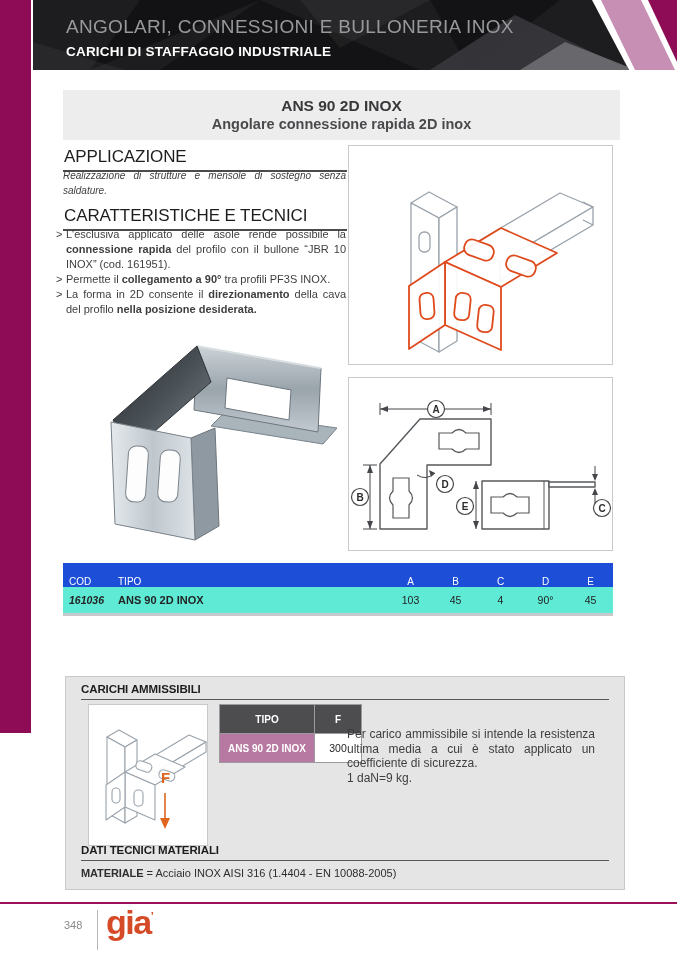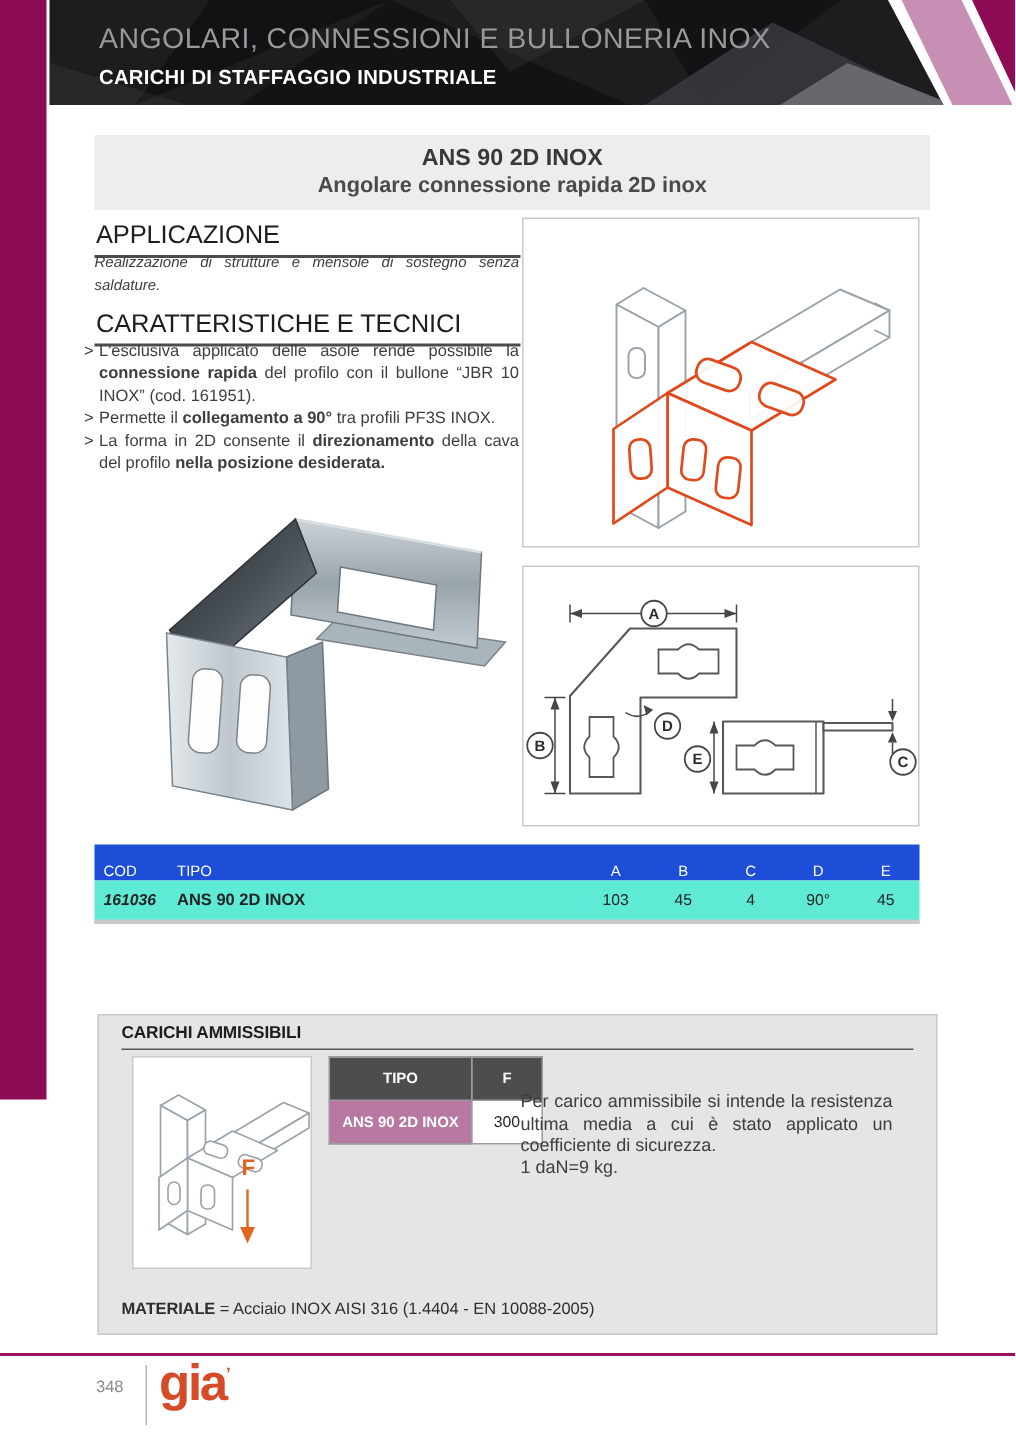--- a/index.html
+++ b/index.html
@@ -272,20 +272,21 @@
         <td class="t2 w2">300</td>
       </tr>
     </tbody>
       </table>
 
     <div class="bb-note">
       <div class="note1">Per carico ammissibile si intende la resistenza ultima media a cui è stato applicato un coefficiente di sicurezza.</div>
       <div class="note2">1 daN=9 kg.</div>
     </div>
 
+    <div class="bb-h bb-h2">DATI TECNICI MATERIALI</div>
     <div class="bb-mat"><b>MATERIALE</b><span> = Acciaio INOX AISI 316 (1.4404 - EN 10088-2005)</span></div>
   </div>
 
   <div class="foot-line"></div>
   <div class="foot-num">348</div>
   <div class="foot-div"></div>
   <div class="logo"><span>gia</span><span class="mk">’</span></div>
 
 </div>
 

